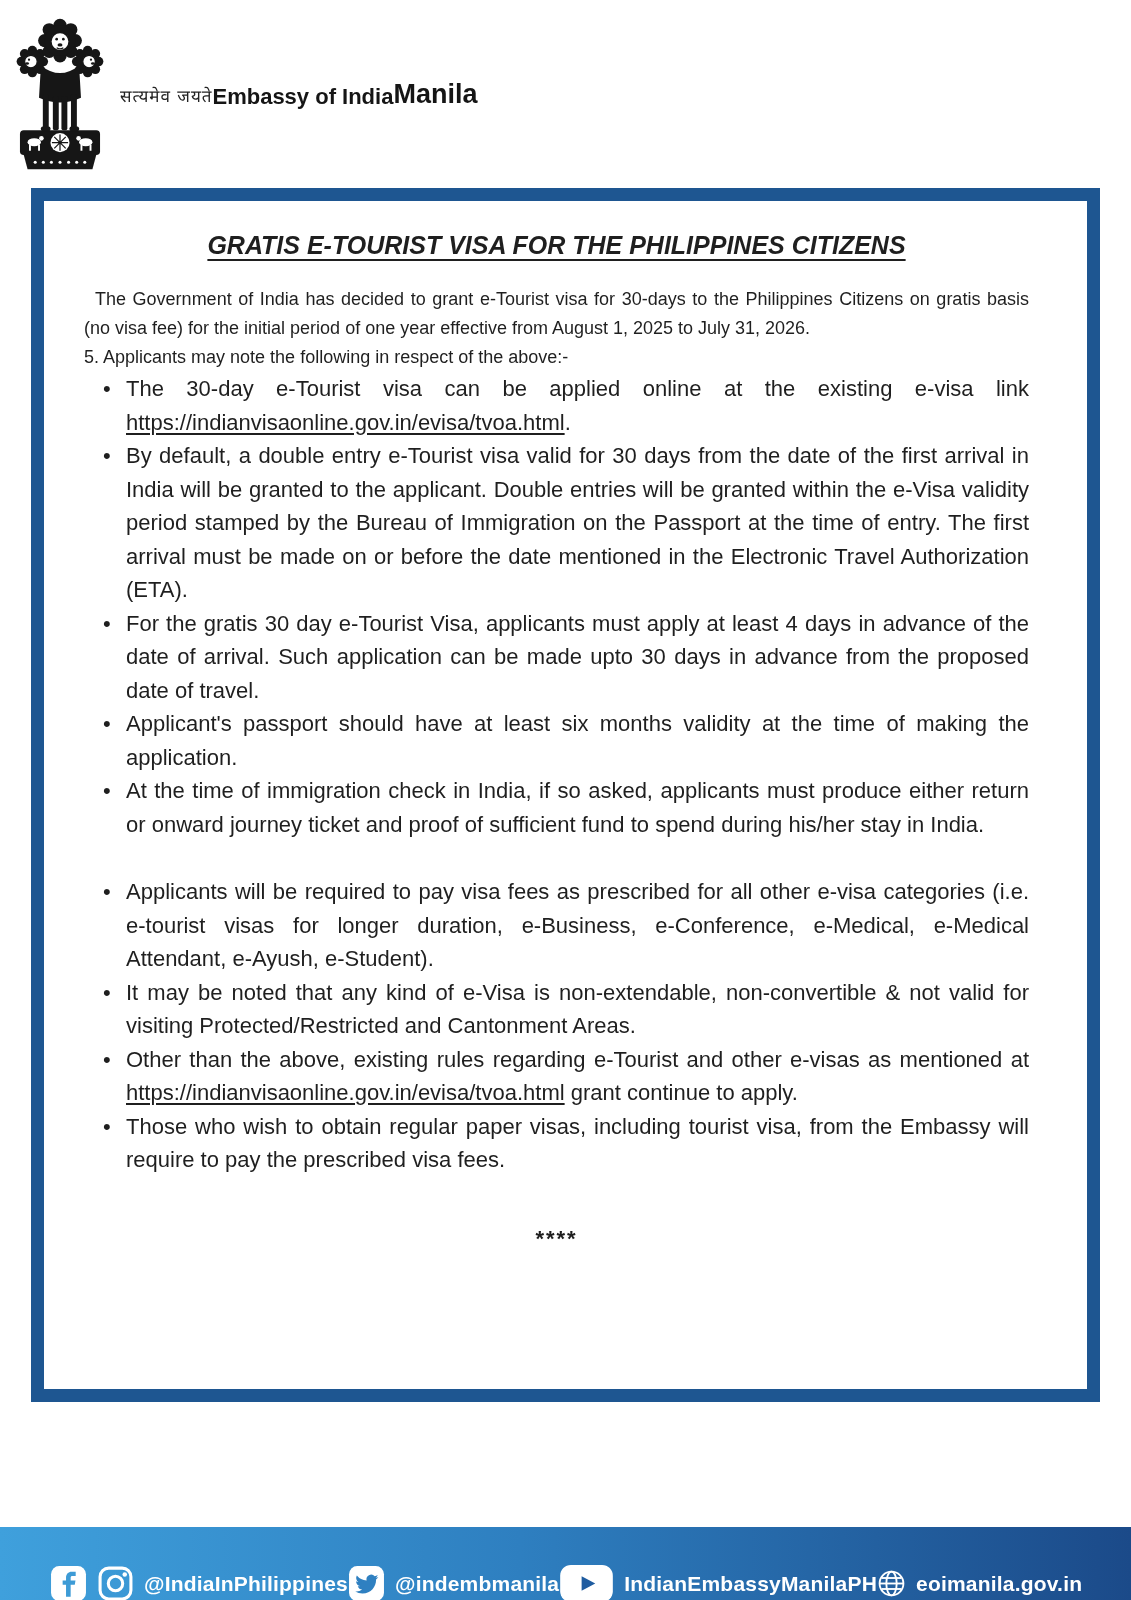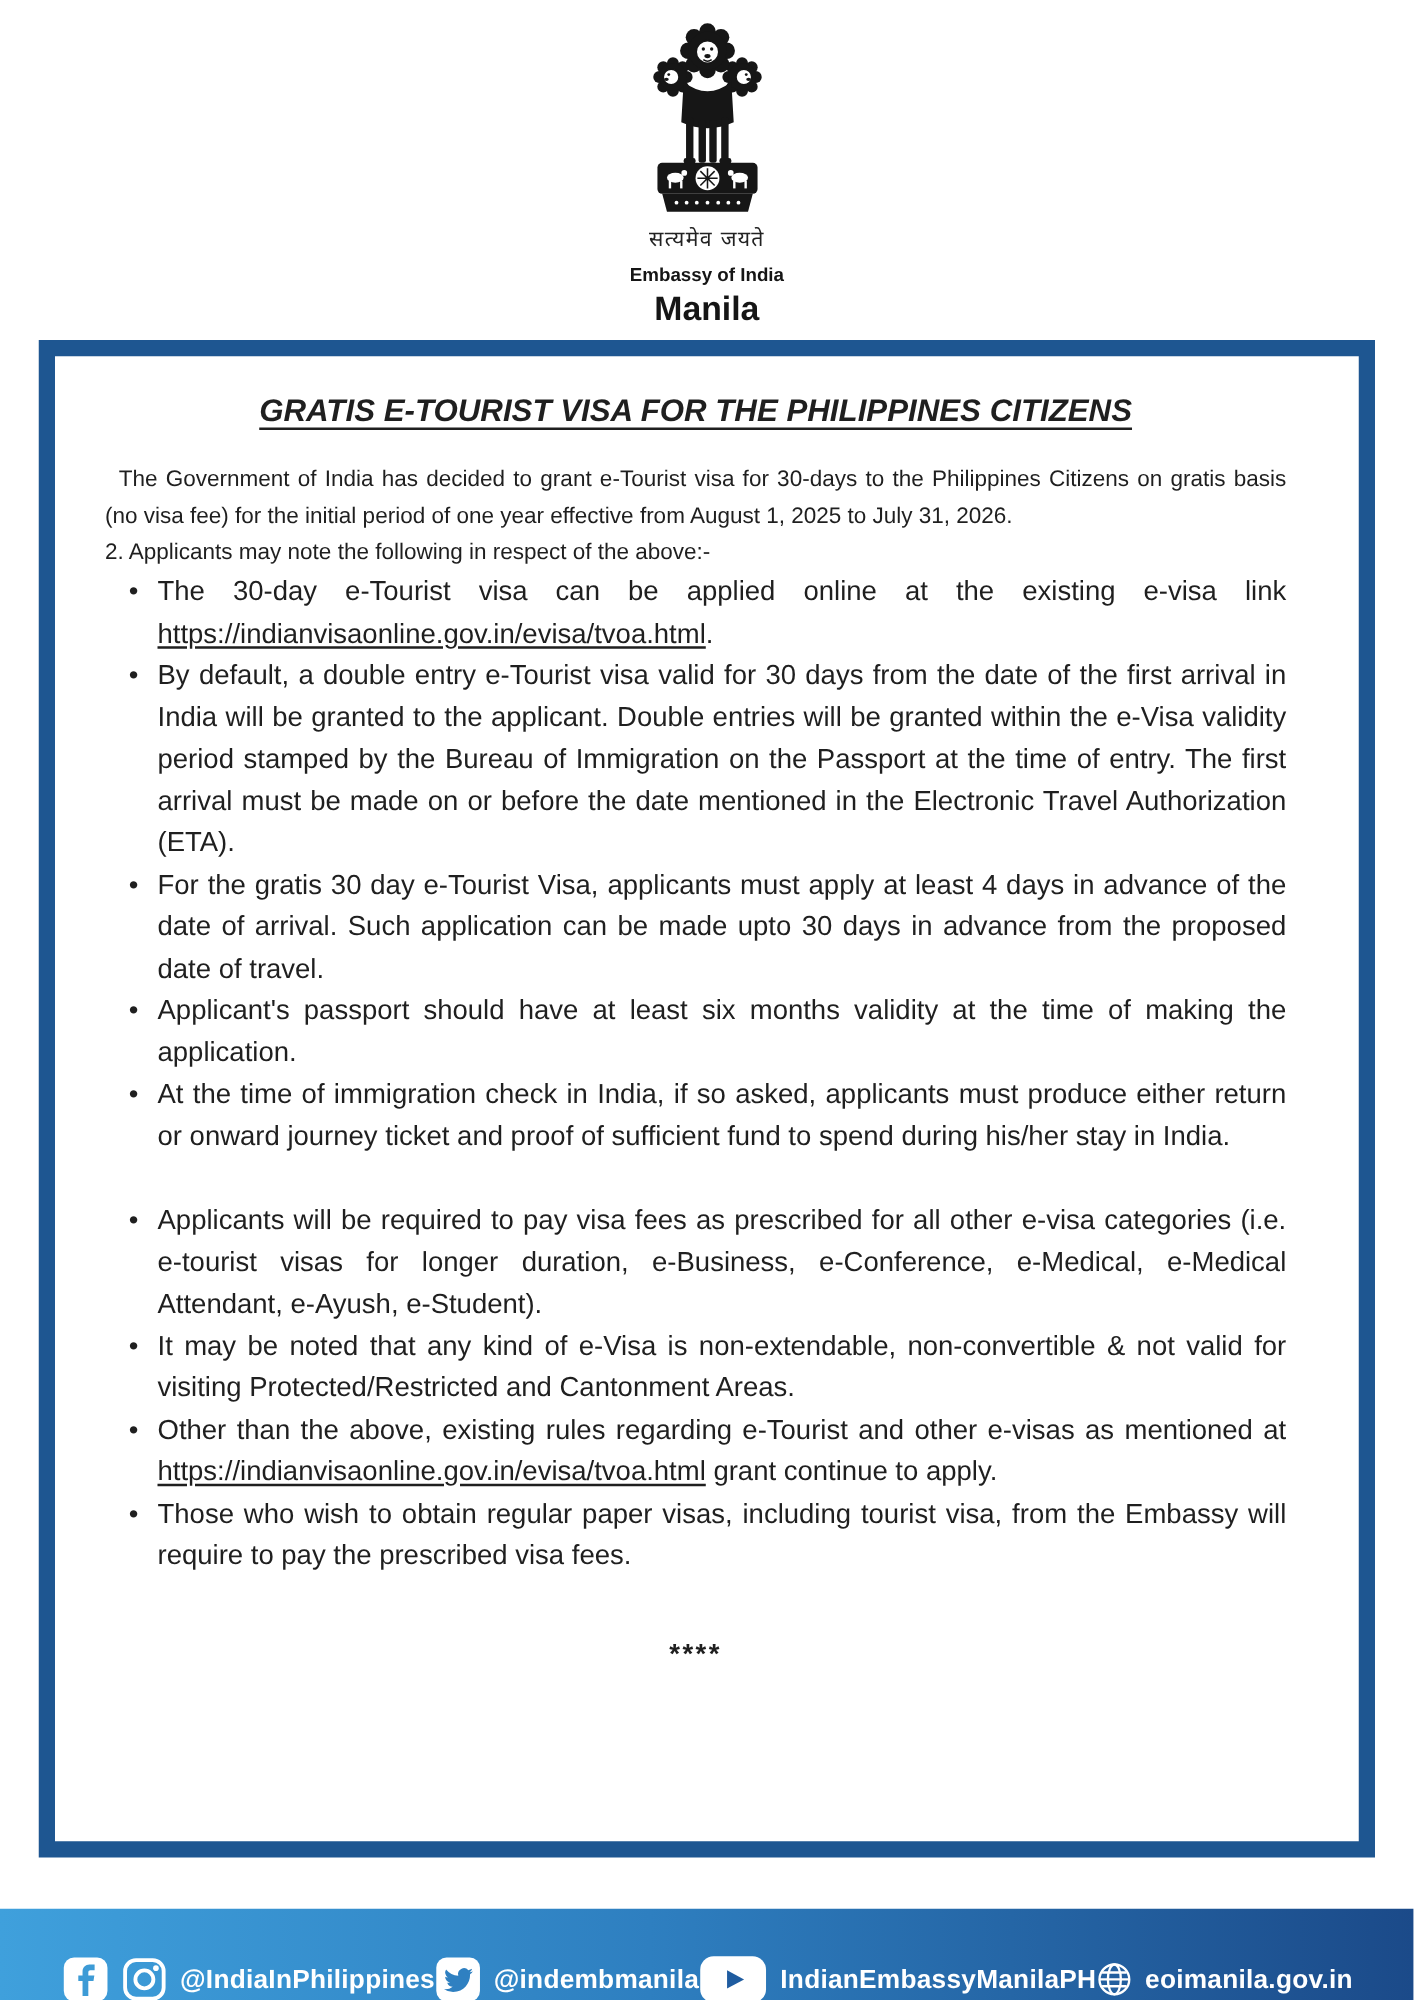--- a/index.html
+++ b/index.html
@@ -8,24 +8,24 @@
     --grad-l:#3fa0dc;
     --grad-m:#2e7fc0;
     --grad-r:#1b4a89;
   }
   *{box-sizing:border-box;margin:0;padding:0;}
   html,body{background:#ffffff;}
   body{font-family:"Liberation Sans","DejaVu Sans",sans-serif;color:var(--ink);}
   .page{position:relative;width:1131px;height:1600px;background:#ffffff;overflow:hidden;margin:0 auto;}
 
   
-  .header{display:flex;flex-direction:column;align-items:center;padding-top:12px;}
+  .header{display:flex;align-items:center;padding-top:12px;}
   .emblem{width:120px;height:164px;display:block;}
   .emblem-caption{font-family:"DejaVu Sans",sans-serif;font-size:17px;color:#222;margin-top:3px;letter-spacing:1px;}
-  .org-name{font-size:15px;font-weight:700;color:#151515;margin-top:6px;line-height:26px;}
+  .org-name{font-size:22px;font-weight:700;color:#151515;margin-top:6px;line-height:26px;}
   .org-loc{font-size:27px;font-weight:700;color:#151515;line-height:26px;}
 
   
   .notice-box{margin:12px 31px 0 31px;border:13px solid var(--box-border);background:#ffffff;min-height:1214px;}
   .notice-inner{padding:30px 58px 40px 40px;}
   .notice-title{text-align:center;font-size:25px;font-weight:700;letter-spacing:0px;
     text-decoration:underline;text-underline-offset:5px;text-decoration-thickness:2px;
     margin-bottom:25px;white-space:nowrap;font-style:italic;}
   .body-text{font-size:18px;line-height:29px;text-align:justify;}
   .intro{text-indent:11px;}
@@ -153,21 +153,21 @@
     <div class="emblem-caption">सत्यमेव जयते</div>
     <div class="org-name">Embassy of India</div>
     <div class="org-loc">Manila</div>
   </div>
 
   <div class="notice-box">
     <div class="notice-inner">
       <div class="notice-title">GRATIS E-TOURIST VISA FOR THE PHILIPPINES CITIZENS</div>
 
       <p class="body-text intro">The Government of India has decided to grant e-Tourist visa for 30-days to the Philippines Citizens on gratis basis (no visa fee) for the initial period of one year effective from August 1, 2025 to July 31, 2026.</p>
-      <p class="body-text">2. Applicants may note the following in respect of the above:-</p>
+      <p class="body-text">5. Applicants may note the following in respect of the above:-</p>
 
       <ul class="bullet-list">
         <li><span>The 30-day e-Tourist visa can be applied online at the existing e-visa link </span><a class="doc-link">https://indianvisaonline.gov.in/evisa/tvoa.html</a><span>.</span></li>
         <li>By default, a double entry e-Tourist visa valid for 30 days from the date of the first arrival in India will be granted to the applicant. Double entries will be granted within the e-Visa validity period stamped by the Bureau of Immigration on the Passport at the time of entry. The first arrival must be made on or before the date mentioned in the Electronic Travel Authorization (ETA).</li>
         <li>For the gratis 30 day e-Tourist Visa, applicants must apply at least 4 days in advance of the date of arrival. Such application can be made upto 30 days in advance from the proposed date of travel.</li>
         <li>Applicant's passport should have at least six months validity at the time of making the application.</li>
         <li>At the time of immigration check in India, if so asked, applicants must produce either return or onward journey ticket and proof of sufficient fund to spend during his/her stay in India.</li>
         <li class="gap-before">Applicants will be required to pay visa fees as prescribed for all other e-visa categories (i.e. e-tourist visas for longer duration, e-Business, e-Conference, e-Medical, e-Medical Attendant, e-Ayush, e-Student).</li>
         <li>It may be noted that any kind of e-Visa is non-extendable, non-convertible &amp; not valid for visiting Protected/Restricted and Cantonment Areas.</li>
         <li><span>Other than the above, existing rules regarding e-Tourist and other e-visas as mentioned at </span><a class="doc-link">https://indianvisaonline.gov.in/evisa/tvoa.html</a><span> grant continue to apply.</span></li>

